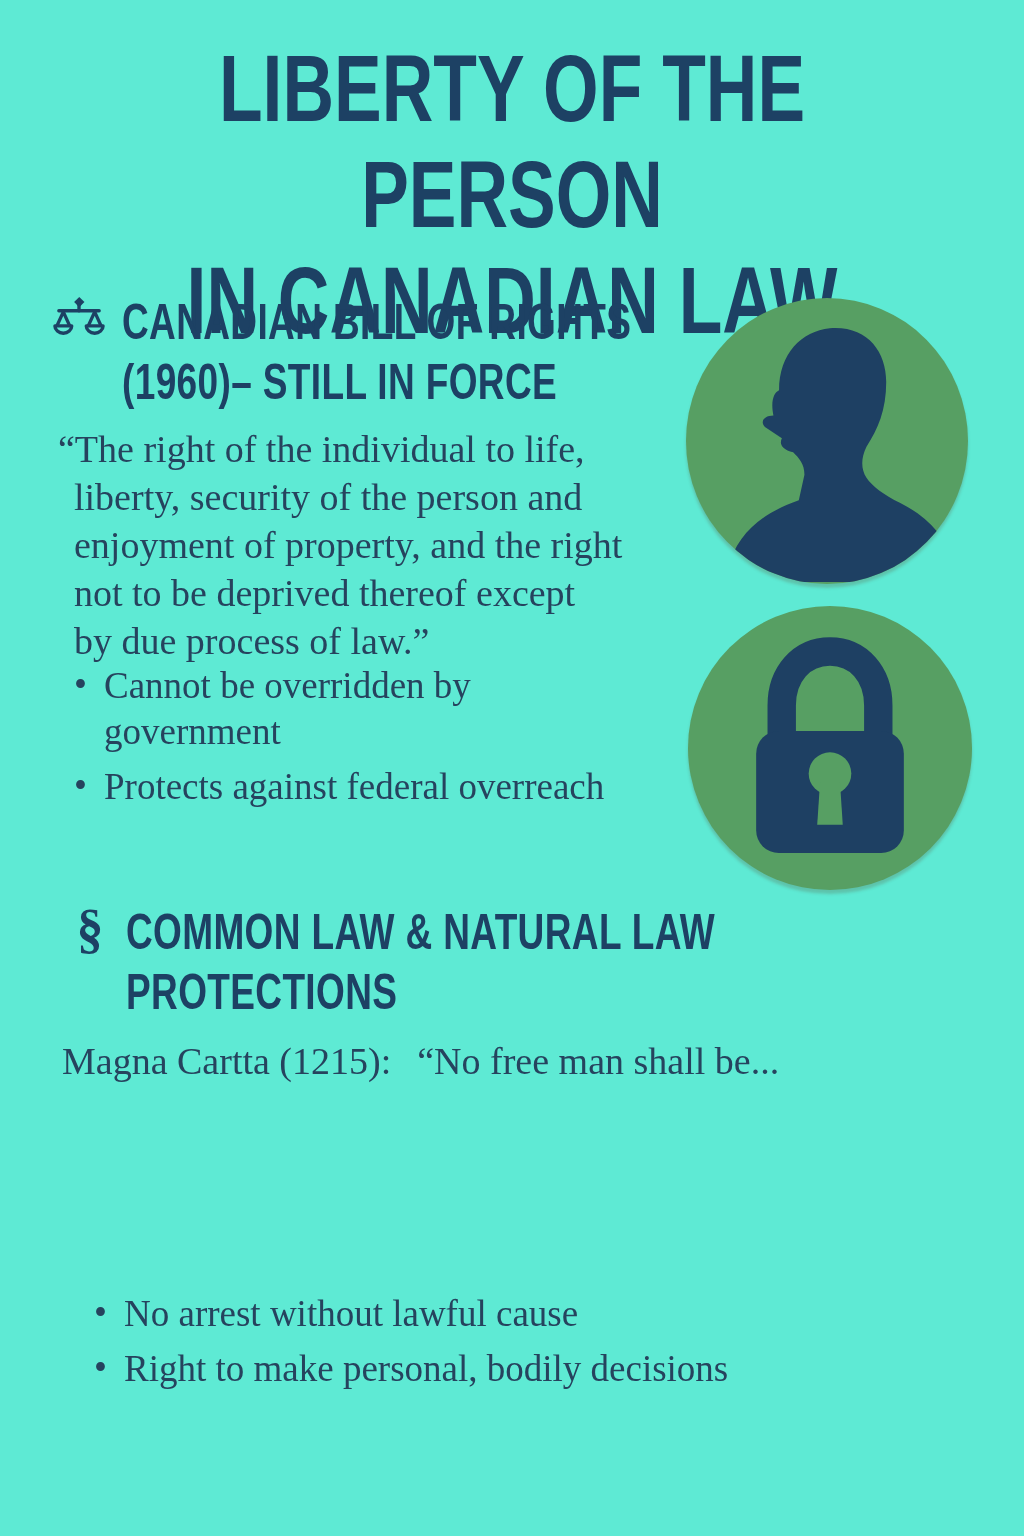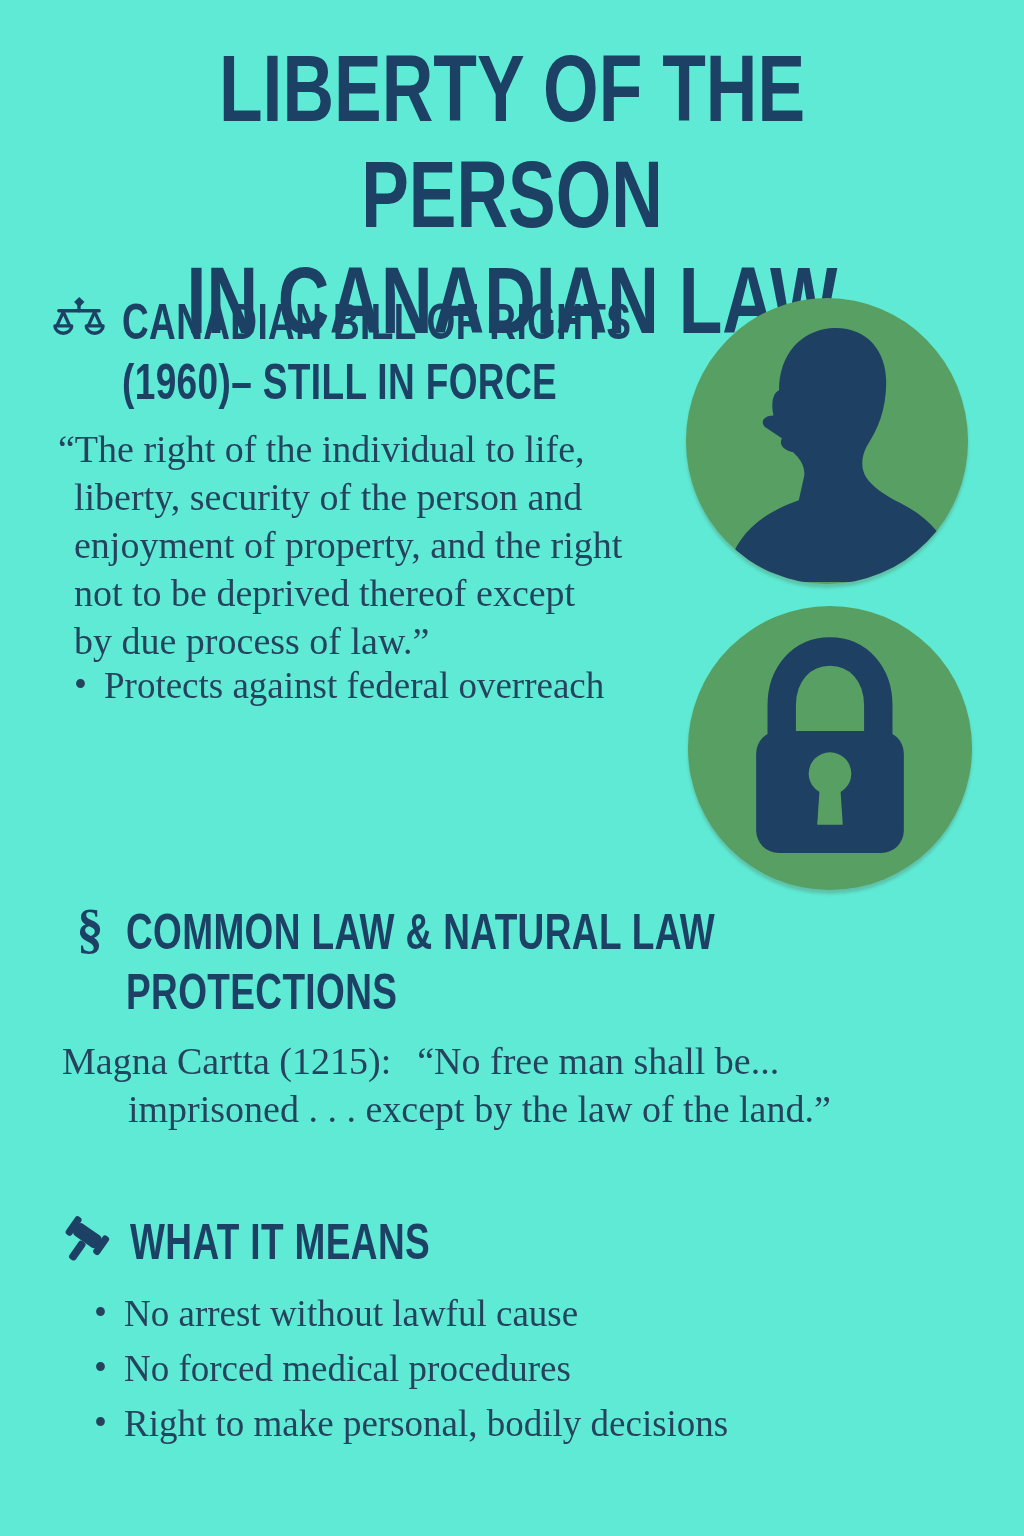--- a/index.html
+++ b/index.html
@@ -145,20 +145,22 @@
 (1960)– STILL IN FORCE</h2>
   </div>
 
   <p class="quote serif">“The right of the individual to life,
 liberty, security of the person and
 enjoyment of property, and the right
 not to be deprived thereof except
 by due process of law.”</p>
 
   <ul class="bullets bill-list serif">
+    <li><span class="pre">Cannot be overridden by
+government</span><b></b></li>
     <li><span class="pre">Protects against federal overreach</span><b></b></li>
   </ul>
 
   <div class="badge badge-person">
     <svg viewBox="0 0 100 100">
       <path fill="#1e4063" d="M14 100
         C16 84 26 76 40 71
         L42 62
         C42 58 40 56 38 54
         C34 53 33 51 34 49
@@ -185,37 +187,22 @@
   </div>
 
   <div class="sec-header sec2">
     <span class="icon-box section-glyph">§</span>
     <h2>COMMON LAW &amp; NATURAL LAW
 PROTECTIONS</h2>
   </div>
 
   <div class="magna serif">
     <div class="line1"><span class="label">Magna Cartta (1215):</span><span>“No free man shall be...</span></div>
-    <div class="line2">imprisoned . . . except by the law of the land.”</div>
-  </div>
-
-
-  <div class="sec-header sec3">
-    <span class="icon-box">
-      <svg viewBox="0 0 100 100" width="60" height="60">
-        <g fill="#1d4164" transform="rotate(35 50 46)">
-          <rect x="26" y="30" width="48" height="24" rx="7"></rect>
-          <rect x="16" y="24" width="12" height="36" rx="5"></rect>
-          <rect x="72" y="24" width="12" height="36" rx="5"></rect>
-          <rect x="44" y="54" width="13" height="36" rx="5"></rect>
-        </g>
-      </svg>
-    </span>
-    <h2>WHAT IT MEANS</h2>
-  </div>
+  </div>
+
+
 
   <ul class="bullets means-list serif">
     <li>No arrest without lawful cause</li>
-    <li>No forced medical procedures</li>
     <li>Right to make personal, bodily decisions</li>
   </ul>
 
 </div>
 
 </body></html>

